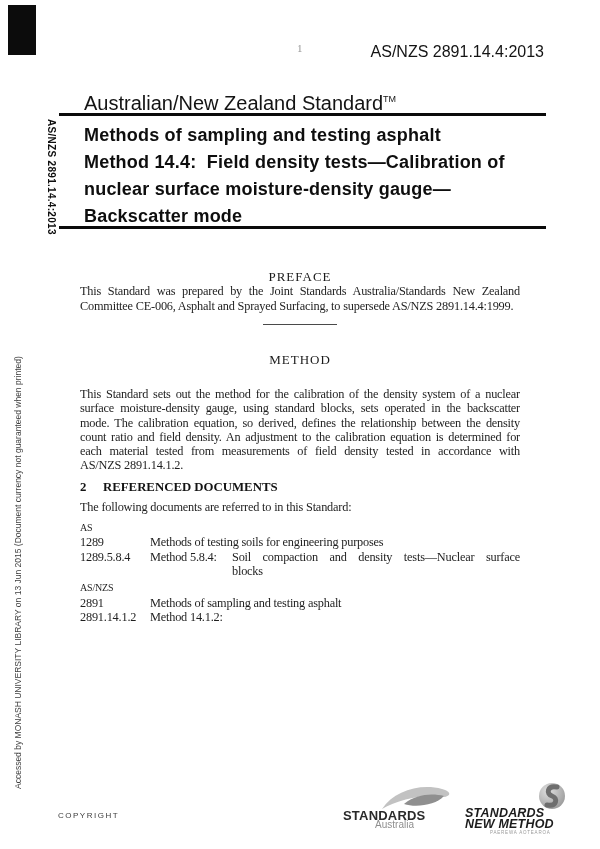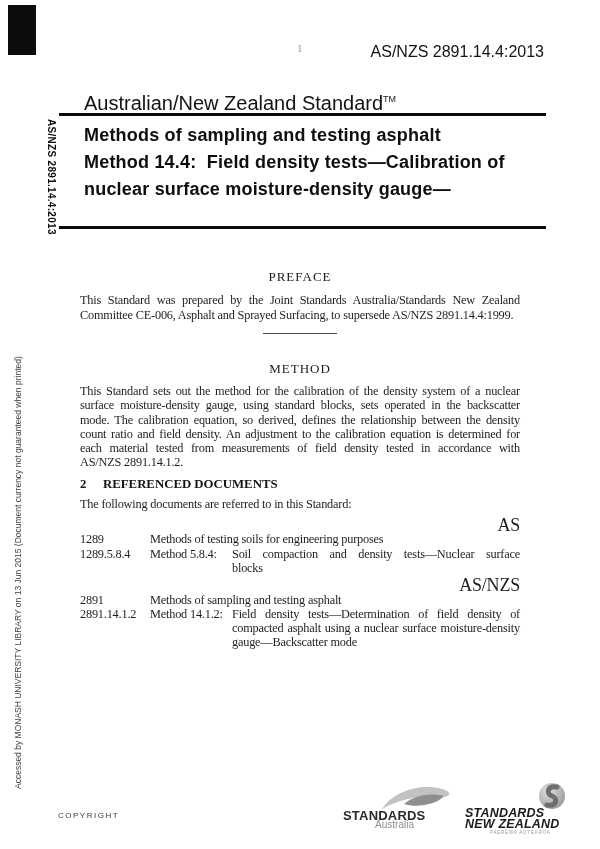--- a/index.html
+++ b/index.html
@@ -40,34 +40,34 @@
     position:absolute; left:13px; top:789px; transform:rotate(-90deg); transform-origin:0 0;
     font-family:"Liberation Sans", sans-serif; font-size:8.5px; color:#3f3f3f; white-space:nowrap;
   }
 
   .column { position:absolute; left:80px; top:264px; width:440px; }
   .c-head { text-align:center; font-size:13px; letter-spacing:1px; color:#1a1a1a; line-height:14px; }
   .c-head.preface { margin-top:6px; }
   .c-head.method  { margin-top:28px; }
 
   .para { font-size:12.3px; letter-spacing:-0.2px; line-height:15px; }
-  .para.preface { margin-top:9px; }
-  .para.scope   { margin-top:8px; line-height:14.3px; }
+  .para.preface { }
+  .para.scope   { margin-top:20px; line-height:14.3px; }
   .jline { text-align:justify; text-align-last:justify; -moz-text-align-last:justify; }
   .line  { text-align:left; }
 
   .divider { width:74px; border-top:1px solid #4a4a4a; margin:10px auto 0 auto; height:0; }
 
   .sec-head { font-weight:bold; font-size:12.8px; color:#141414; line-height:14px; }
   .sec-head.s1 { margin-top:15px; }
   .sec-head.s2 { margin-top:7px; }
   .sec-num { display:inline-block; width:23px; }
 
   .intro { margin-top:6px; font-size:12.3px; letter-spacing:-0.2px; line-height:14.3px; }
-  .group-label { font-size:18px; letter-spacing:-0.2px; line-height:14.3px;text-align:right; }
+  .group-label { font-size:10px; letter-spacing:-0.2px; line-height:14.3px; }
   .group-label.g1 { margin-top:7px; }
   .group-label.g2 { margin-top:3px; }
 
   .ref-row { display:flex; font-size:12.3px; letter-spacing:-0.2px; line-height:14.3px; }
   .ref-num  { width:70px; flex:none; }
   .ref-mid  { width:82px; flex:none; }
   .ref-rest { flex:1; }
   .ref-body { width:288px; flex:none; }
 
   .copyright {
@@ -110,20 +110,21 @@
 
   <div class="pagenum">1</div>
   <div class="header-code">AS/NZS 2891.14.4:2013</div>
 
   <div class="brand"><span>Australian/New Zealand Standard</span><sup>TM</sup></div>
 
   <div class="title-block">
     <div class="t-line">Methods of sampling and testing asphalt</div>
     <div class="t-line">Method 14.4:  Field density tests—Calibration of</div>
     <div class="t-line">nuclear surface moisture-density gauge—</div>
+    <div class="t-line">Backscatter mode</div>
   </div>
 
   <div class="spine-code">AS/NZS 2891.14.4:2013</div>
   <div class="library-note">Accessed by MONASH UNIVERSITY LIBRARY on 13 Jun 2015 (Document currency not guaranteed when printed)</div>
 
   <div class="column">
 
     <div class="c-head preface">PREFACE</div>
     <div class="para preface">
       <div class="jline">This Standard was prepared by the Joint Standards Australia/Standards New Zealand</div>
@@ -161,25 +162,20 @@
     </div>
 
     <div class="group-label g2">AS/NZS</div>
     <div class="ref-row">
       <div class="ref-num">2891</div>
       <div class="ref-rest">Methods of sampling and testing asphalt</div>
     </div>
     <div class="ref-row">
       <div class="ref-num">2891.14.1.2</div>
       <div class="ref-mid">Method 14.1.2:</div>
-      <div class="ref-body">
-        <div class="jline">Field density tests—Determination of field density of</div>
-        <div class="jline">compacted asphalt using a nuclear surface moisture-density</div>
-        <div class="line">gauge—Backscatter mode</div>
-      </div>
     </div>
 
   </div>
 
   <div class="copyright">COPYRIGHT</div>
 
   <div class="sa-logo">
     <svg class="sa-swoosh" width="74" height="27" viewBox="0 0 74 27">
       <path d="M2,25 C14,7 40,-1 62,5 C70,7 72,11 65,13 C46,9 18,16 2,25 Z" fill="#c2c2c2"></path>
       <path d="M24,20 C36,10 52,9 64,12 C56,21 36,24 24,20 Z" fill="#8f8f8f"></path>
@@ -193,17 +189,17 @@
       <defs>
         <radialGradient id="snzg" cx="35%" cy="30%" r="75%">
           <stop offset="0%" stop-color="#e0e0e0"></stop>
           <stop offset="100%" stop-color="#9c9c9c"></stop>
         </radialGradient>
       </defs>
       <circle cx="14" cy="14" r="13" fill="url(#snzg)"></circle>
       <path d="M19,5 C9,3 8,12 14,14 C20,16 19,25 9,23" fill="none" stroke="#6e6e6e" stroke-width="5" stroke-linecap="round"></path>
     </svg>
     <div class="snz-line1">STANDARDS</div>
-    <div class="snz-line2">NEW ZEALAND</div>
+    <div class="snz-line2">NEW METHOD</div>
     <div class="snz-line3">PAEREWA AOTEAROA</div>
   </div>
 
 </div>
 
 </body></html>

